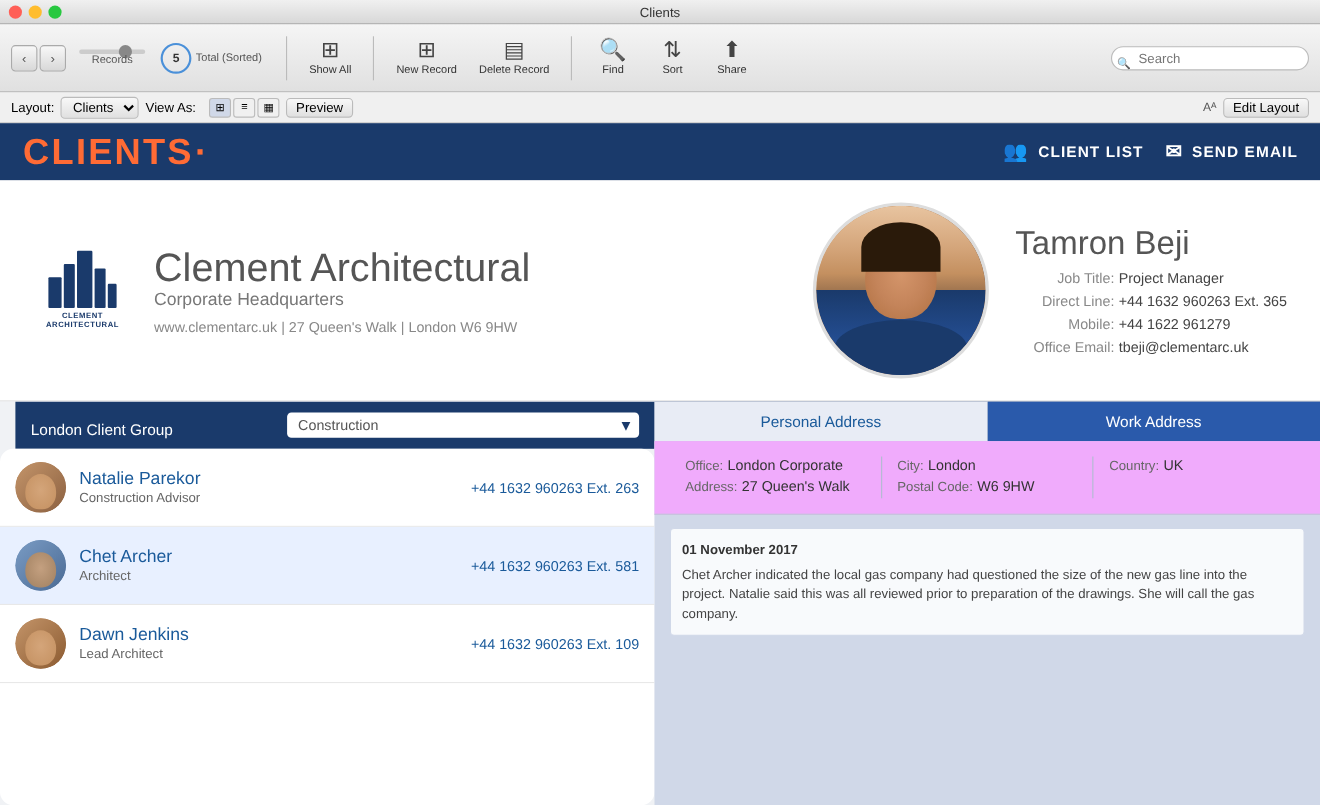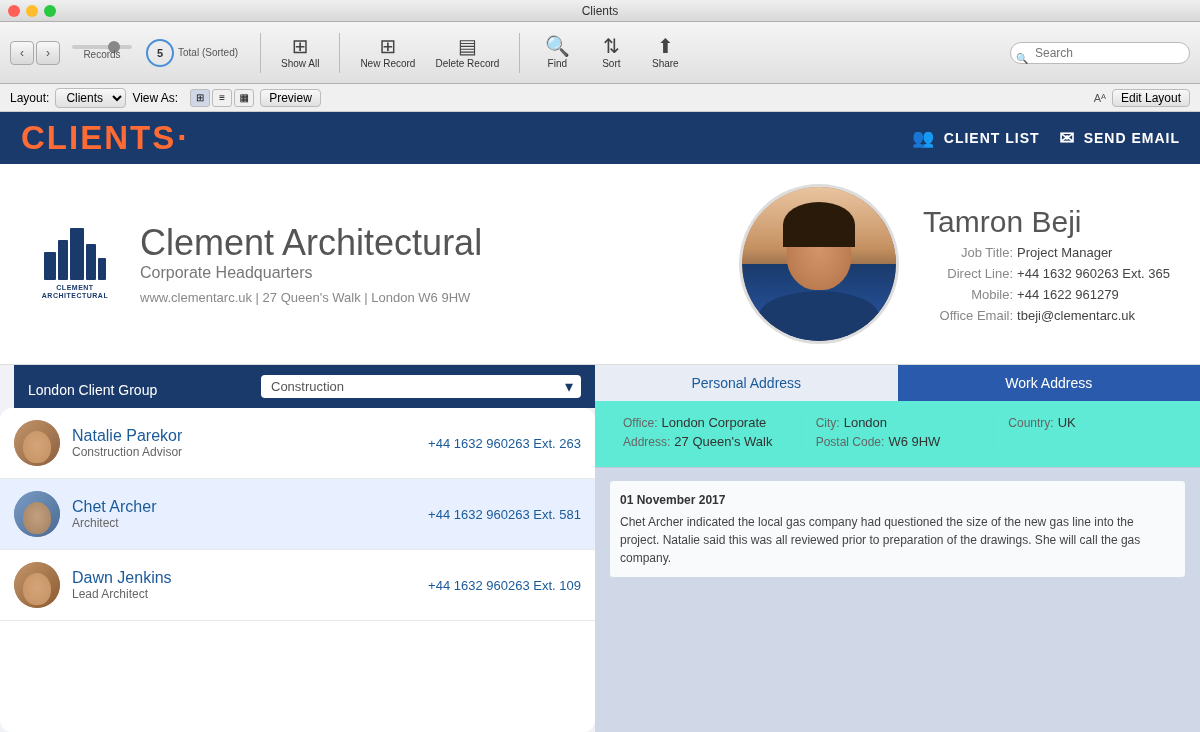--- a/index.html
+++ b/index.html
@@ -255,21 +255,21 @@
       display: flex;
       background: #1a3a6b;
     }
     .address-tab {
       flex: 1; padding: 10px 14px; text-align: center;
       font-size: 14px; cursor: pointer;
     }
     .address-tab.active { background: #2a5aab; color: #fff; font-weight: 500; }
     .address-tab.inactive { background: #e8ecf5; color: #1a5a9a; }
     .address-content {
-      background: #5eead4;
+      background: #f0abfc;
       padding: 14px;
       display: flex;
       gap: 0;
       border-bottom: 1px solid #c0c8d8;
     }
     .address-col {
       flex: 1;
       padding: 0 14px;
       border-right: 1px solid #b0bcd0;
     }

